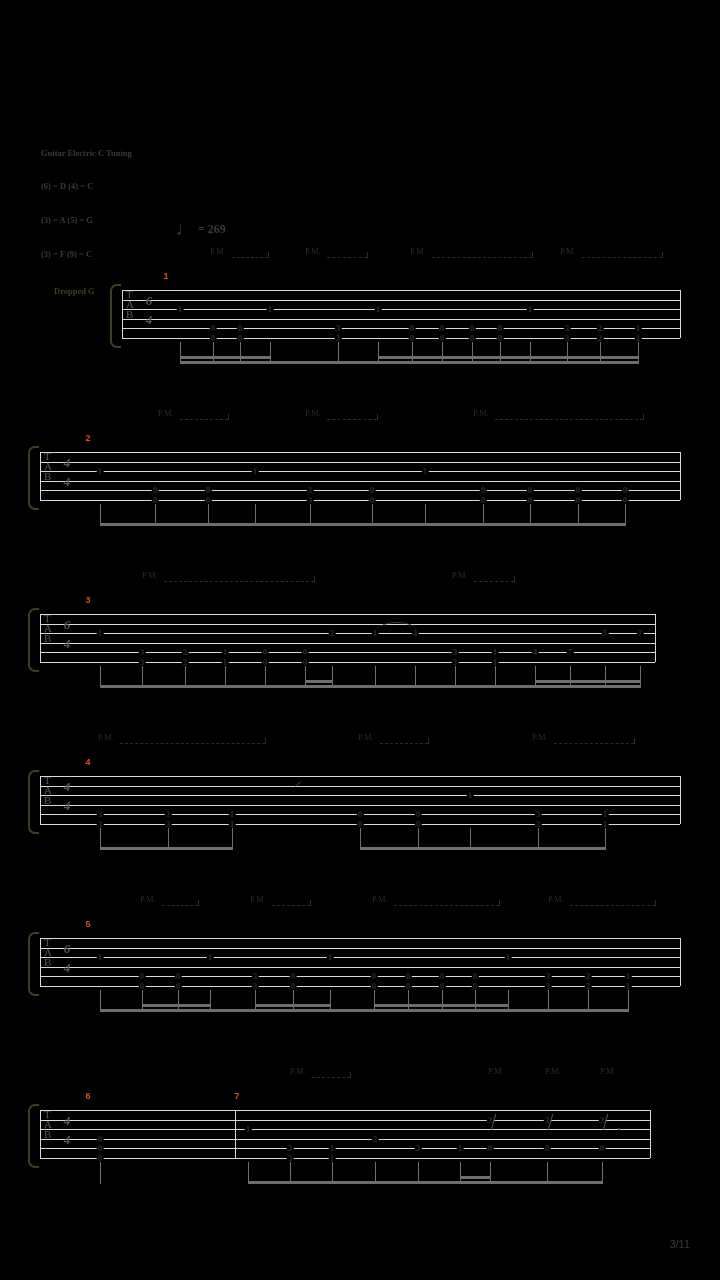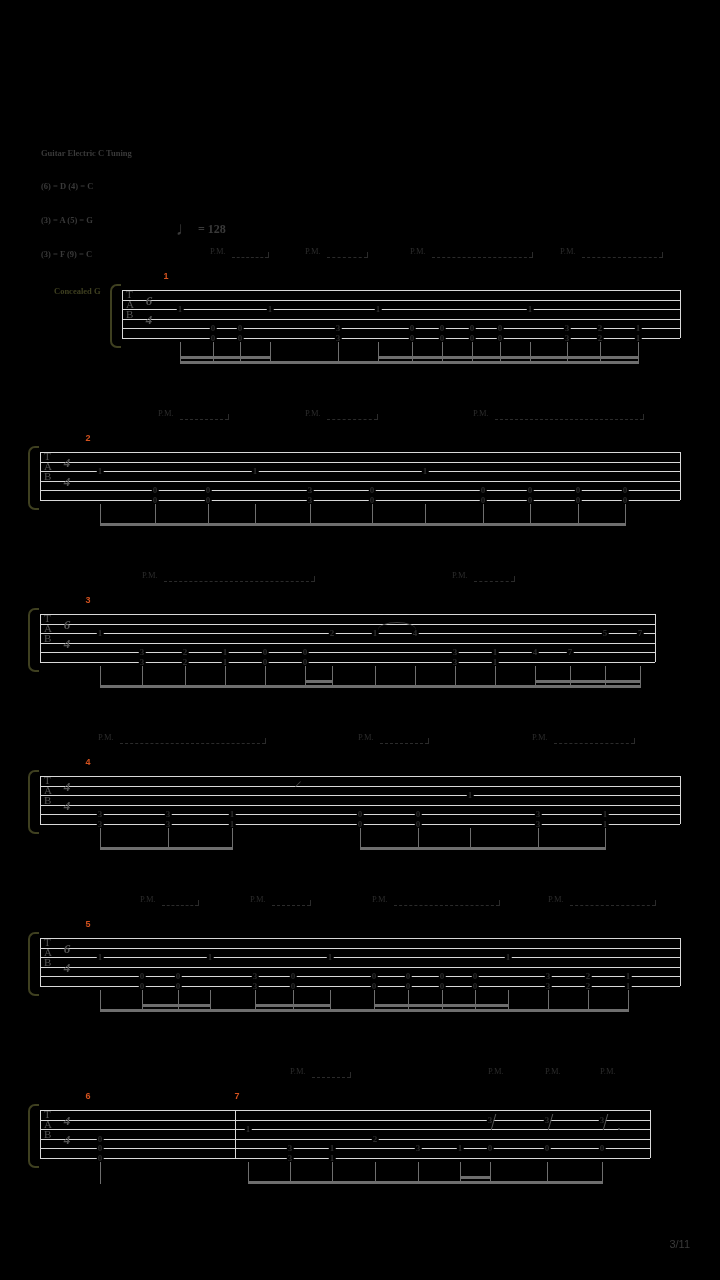--- a/index.html
+++ b/index.html
@@ -94,24 +94,24 @@
 
   <div class="tuning">
     <div>Guitar Electric C Tuning</div>
     <div>(6) = D (4) = C</div>
     <div>(3) = A (5) = G</div>
     <div>(3) = F (9) = C</div>
   </div>
 
   <div class="tempo">
     <span class="noteglyph">♩</span>
-    <span>= 128</span>
+    <span>= 269</span>
   </div>
 
-  <div class="instlabel">Concealed G</div>
+  <div class="instlabel">Dropped G</div>
 
   <div id="systems-root">
       <div class="system" style="top: 0px;">
         <div class="brace" style="left: 110px; top: 284px; height: 59.5px;"></div>
         <div class="tabline" style="top: 290px; left: 122px; width: 558px;"></div>
         <div class="tabline" style="top: 299.5px; left: 122px; width: 558px;"></div>
         <div class="tabline" style="top: 309px; left: 122px; width: 558px;"></div>
         <div class="tabline" style="top: 318.5px; left: 122px; width: 558px;"></div>
         <div class="tabline" style="top: 328px; left: 122px; width: 558px;"></div>
         <div class="tabline" style="top: 337.5px; left: 122px; width: 558px;"></div>

